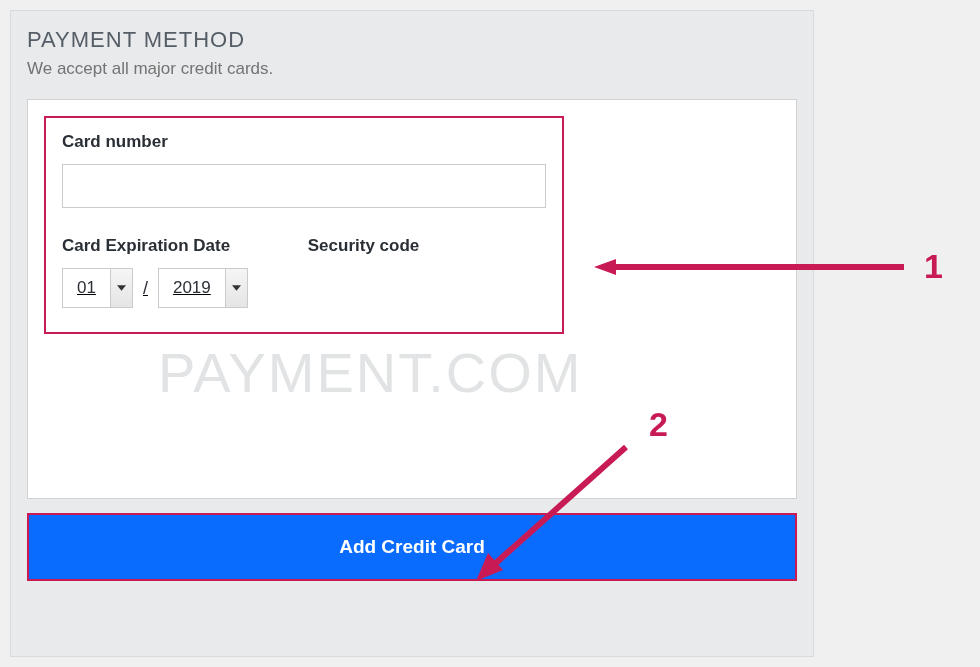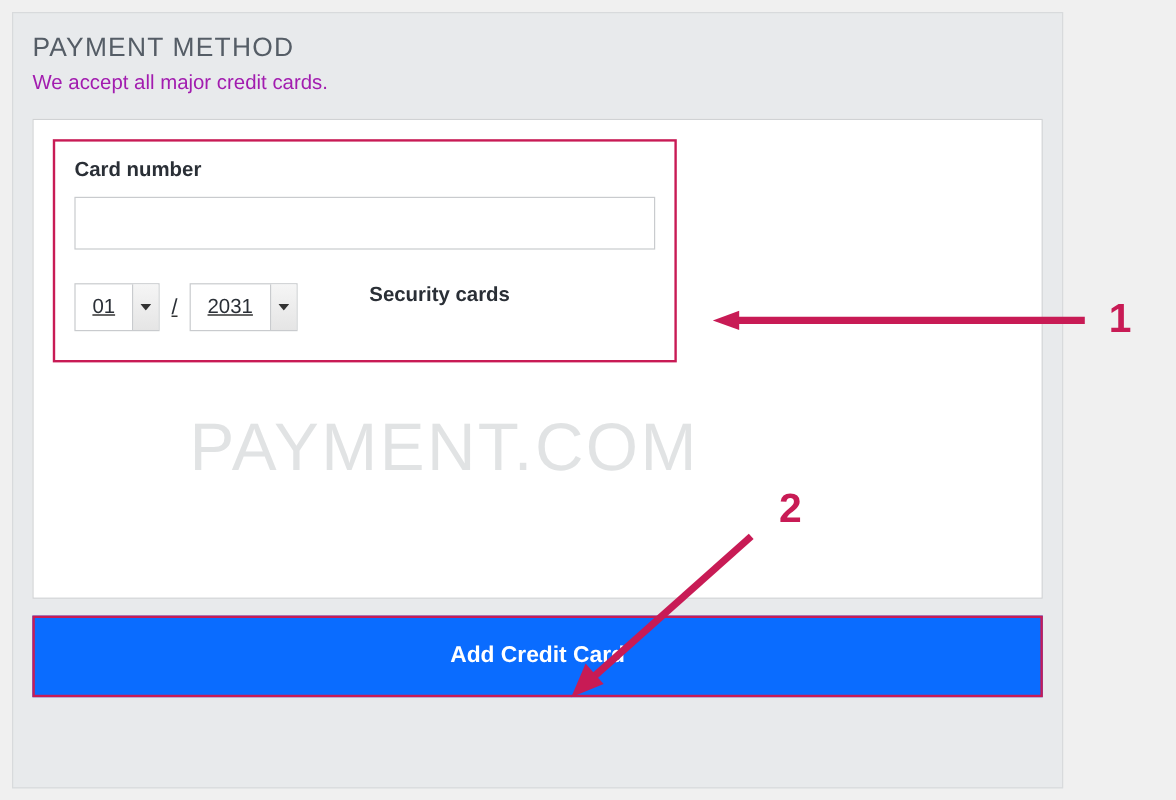--- a/index.html
+++ b/index.html
@@ -9,34 +9,34 @@
     }
     body {
       font-family: -apple-system, BlinkMacSystemFont, "Segoe UI", Arial, sans-serif;
       background: #f0f0f0;
       padding: 10px;
     }
     .outer-frame {
       background: #e8eaec;
       padding: 16px;
       border: 1px solid #d8dadc;
-      width: 876px;
+      width: 804px;
       height: 647px;
       position: relative;
     }
     .section-title {
       font-size: 22px;
       color: #555d66;
       letter-spacing: 1px;
       font-weight: 400;
       margin-bottom: 6px;
     }
     .section-subtitle {
       font-size: 17px;
-      color: #a21caf;
+      color: #737373;
       margin-bottom: 20px;
     }
     .card-panel {
       background: #ffffff;
       border: 1px solid #d0d2d4;
       padding: 16px;
       min-height: 400px;
       position: relative;
     }
     .highlight-box {
@@ -176,43 +176,44 @@
   <p class="section-subtitle">We accept all major credit cards.</p>
 
   <div class="card-panel">
 
     <div class="highlight-box">
       <label class="field-label">Card number</label>
       <input type="text" class="text-input" value="" style="">
 
       <div class="row2">
         <div>
+          <label class="field-label">Card Expiration Date</label>
           <div class="exp-group">
             <div class="select-wrap">
               <span class="val">01</span>
               <span class="btn">
                 <svg viewBox="0 0 10 6">
                     <polygon points="0,0 10,0 5,6"></polygon>
                   </svg>
               </span>
             </div>
             <span class="slash">/</span>
             <div class="select-wrap">
-              <span class="val">2031</span>
+              <span class="val">2019</span>
               <span class="btn">
                 <svg viewBox="0 0 10 6">
                     <polygon points="0,0 10,0 5,6"></polygon>
                   </svg>
               </span>
             </div>
           </div>
         </div>
 
         <div>
-          <label class="field-label">Security cards</label>
+          <label class="field-label">Security code</label>
         </div>
       </div>
     </div>
 
     <div class="watermark">PAYMENT.COM</div>
 
     <div class="annotation-1">
       <svg class="arrow-svg-1" viewBox="0 0 320 20">
         <line x1="18" y1="10" x2="310" y2="10" stroke="#c81b55" stroke-width="6"></line>
         <polygon points="0,10 22,2 22,18" fill="#c81b55"></polygon>

